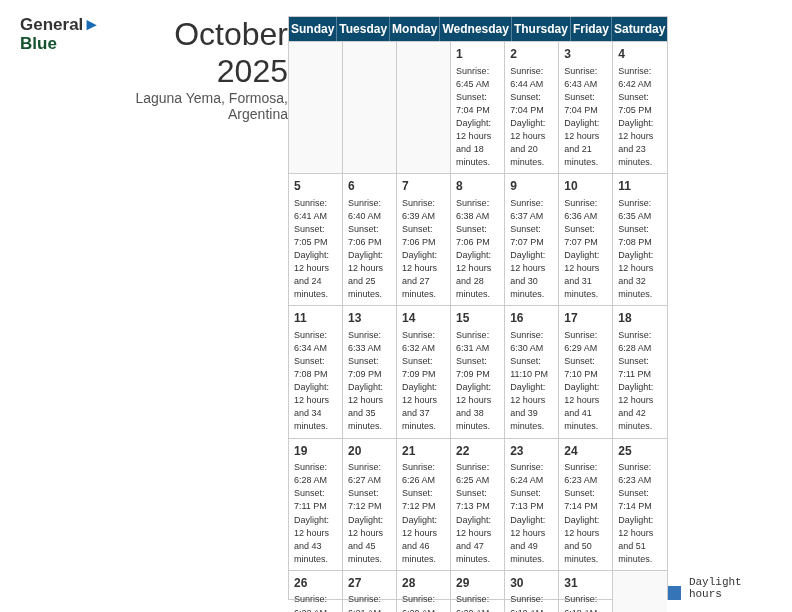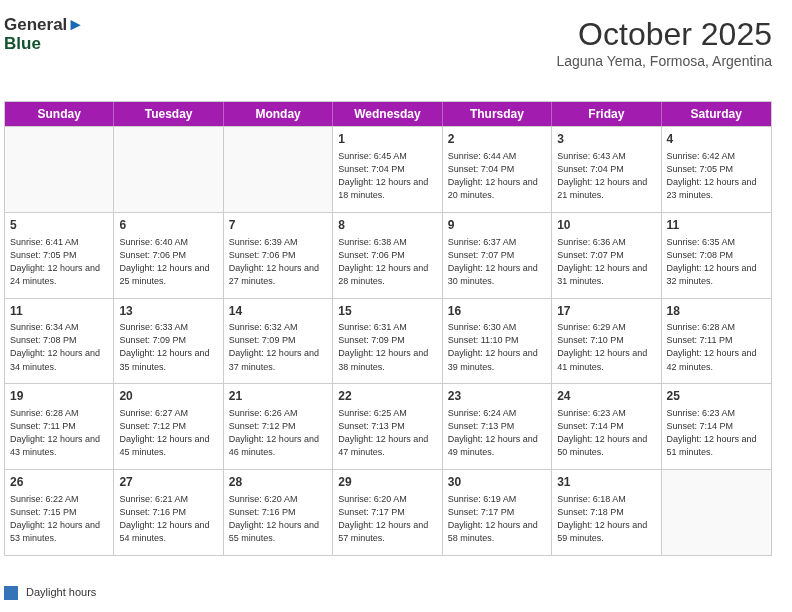--- a/index.html
+++ b/index.html
@@ -6,24 +6,23 @@
     body {
       font-family: Arial, sans-serif;
       background: #fff;
       width: 792px;
       height: 612px;
       overflow: hidden;
     }
     .page {
       width: 792px;
       height: 612px;
-      padding: 16px 20px 12px 4px;
-      display: flex;
-      flex-direction: column;
-      gap: 24px;
+      padding: 16px 20px 12px 20px;
+      display: flex;
+      flex-direction: row;
     }
     .header {
       display: flex;
       justify-content: space-between;
       align-items: flex-start;
       margin-bottom: 8px;
     }
     .logo {
       display: flex;
       align-items: center;
@@ -42,21 +41,21 @@
     }
     .calendar {
       flex: 1;
       display: flex;
       flex-direction: column;
       border: 1px solid #ccc;
     }
     .cal-header {
       display: grid;
       grid-template-columns: repeat(7, 1fr);
-      background: #a21caf;
+      background: #0c4a6e;
     }
     .cal-header-cell {
       color: #fff;
       font-size: 12px;
       font-weight: bold;
       text-align: center;
       padding: 5px 2px;
       border-right: 1px solid rgba(255,255,255,0.3);
     }
     .cal-header-cell:last-child { border-right: none; }
@@ -88,24 +87,25 @@
       color: #333;
       display: block;
       margin-bottom: 2px;
     }
     .day-info {
       font-size: 9px;
       color: #333;
       line-height: 1.45;
     }
     .footer {
-      margin-top: 6px;
-      display: flex;
-      align-items: flex-start;
+      margin-top: 19px;
+      display: flex;
+      align-items: flex-end;
       gap: 8px;
+      font-family: Liberation Mono, monospace;
     }
     .legend-box {
       width: 14px;
       height: 14px;
       background: #3474b7;
       display: inline-block;
     }
     .legend-text {
       font-size: 11px;
       color: #333;

